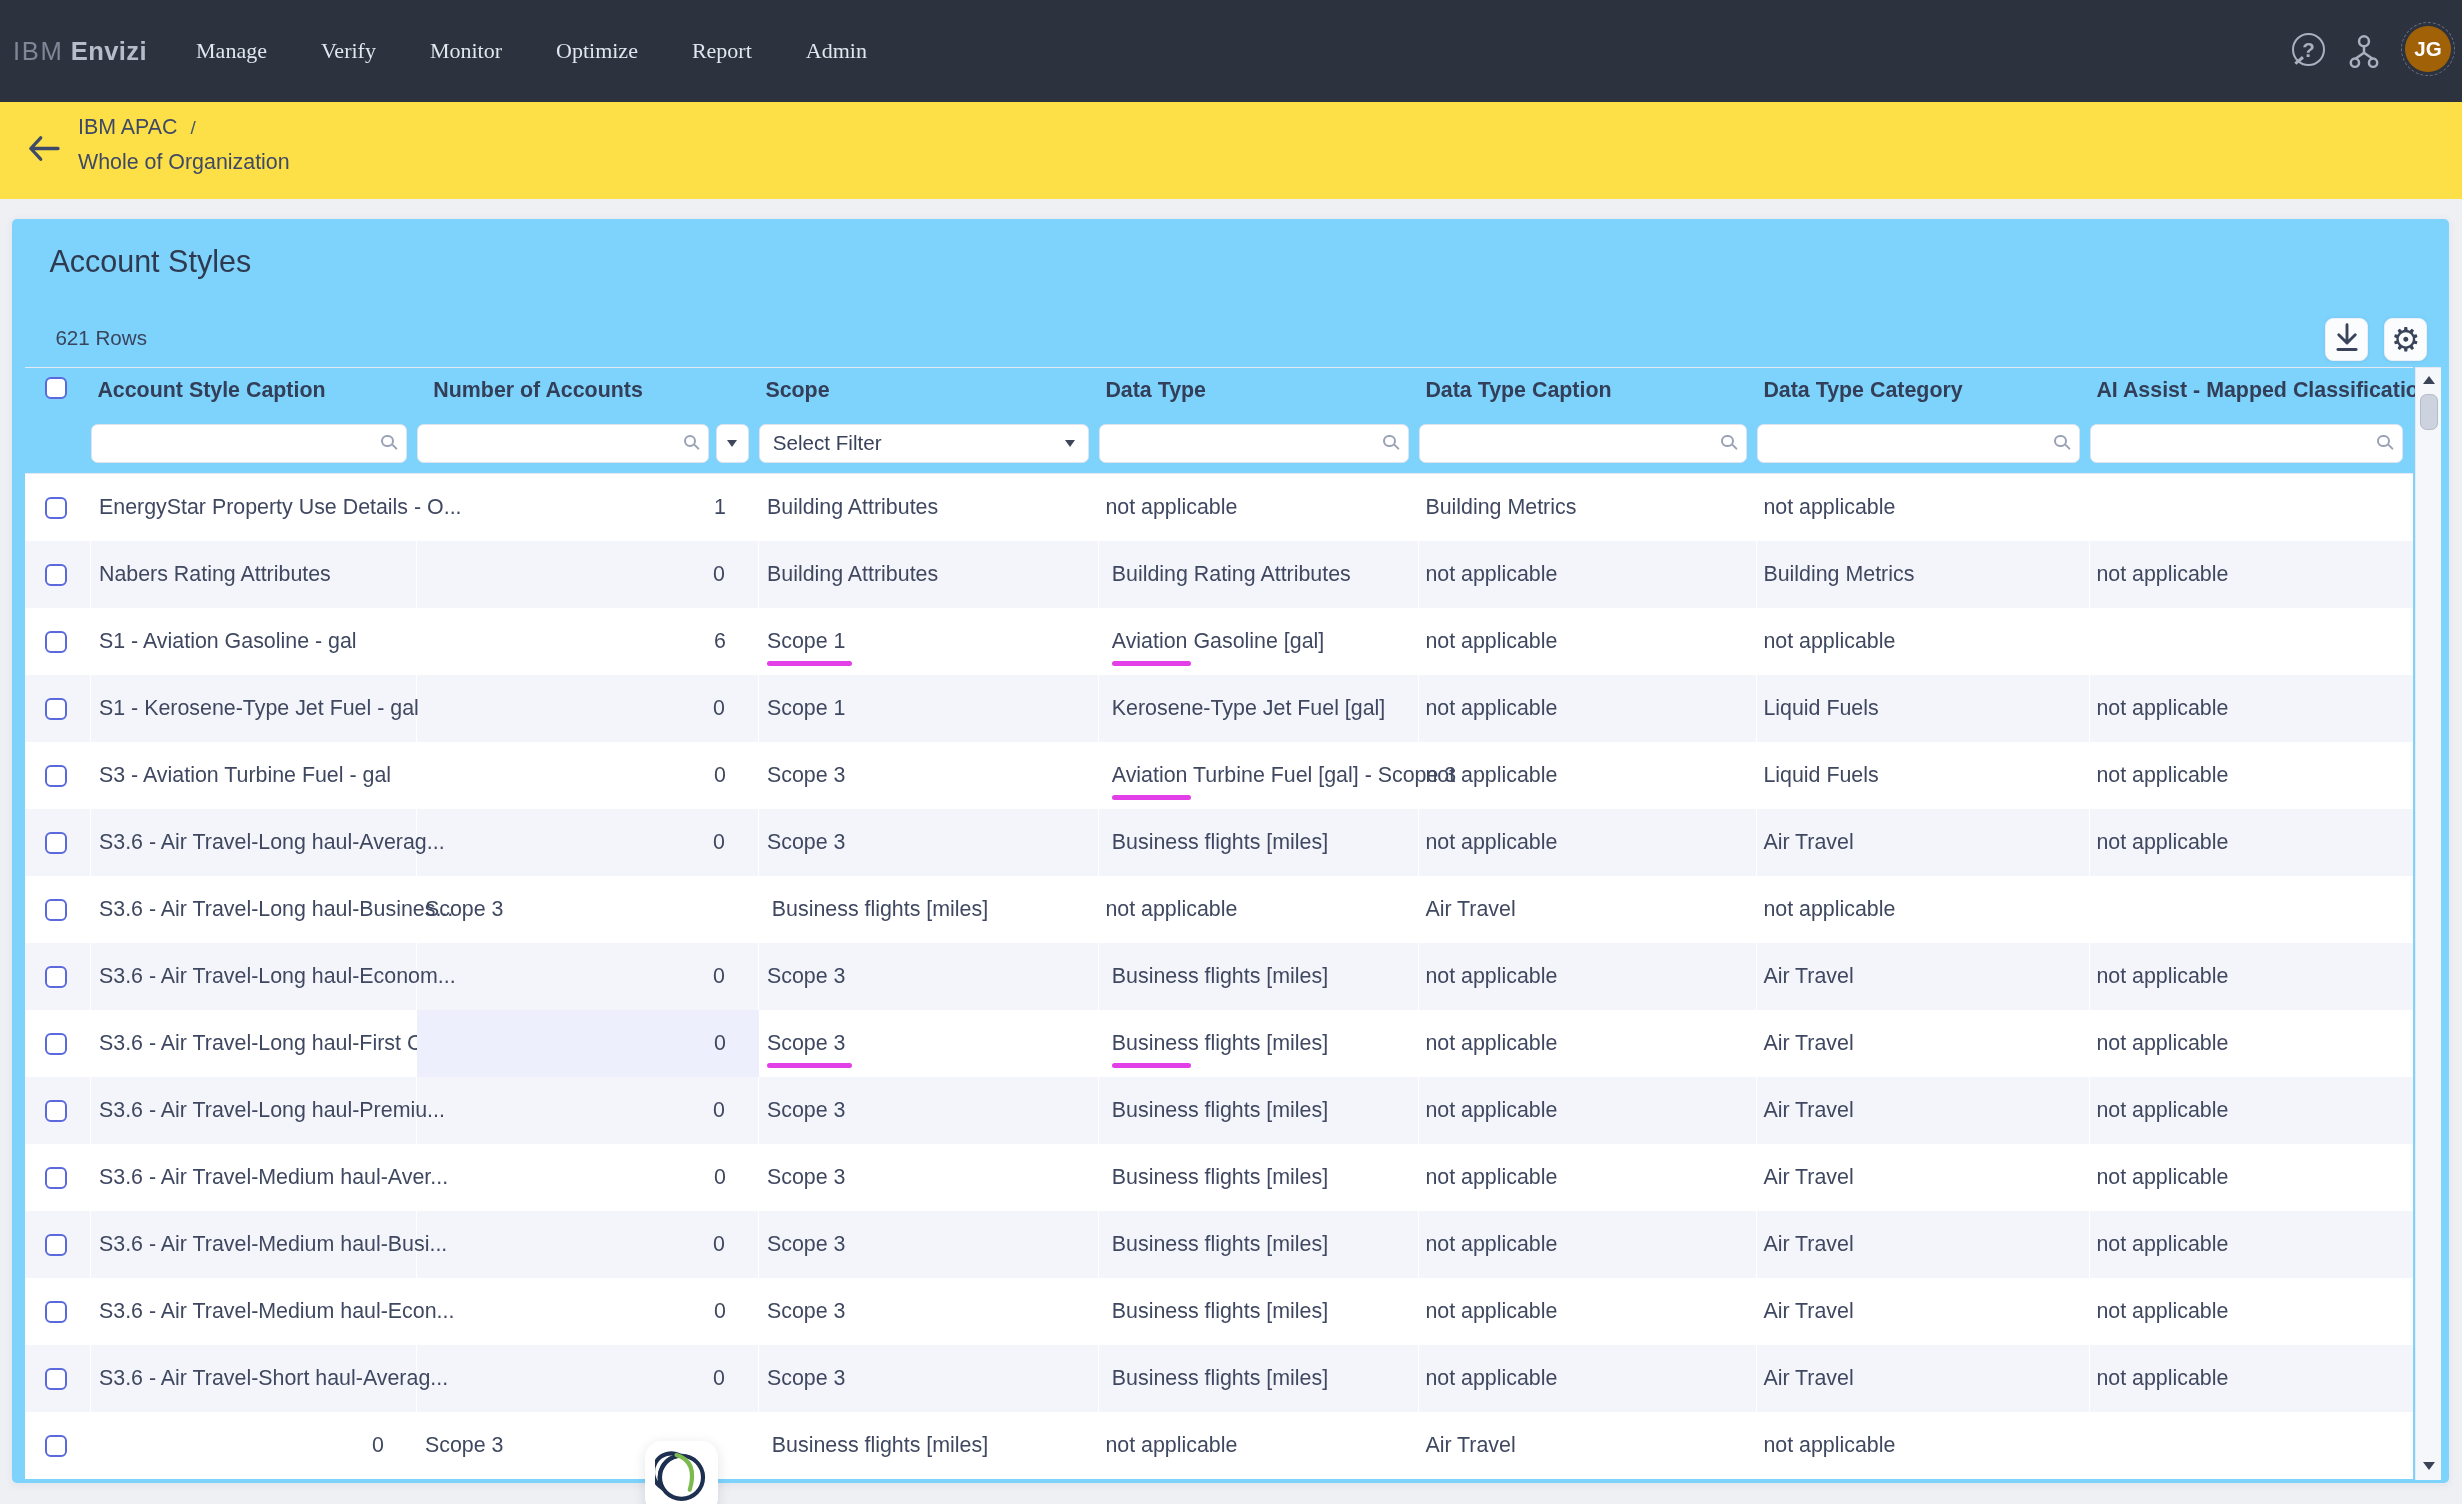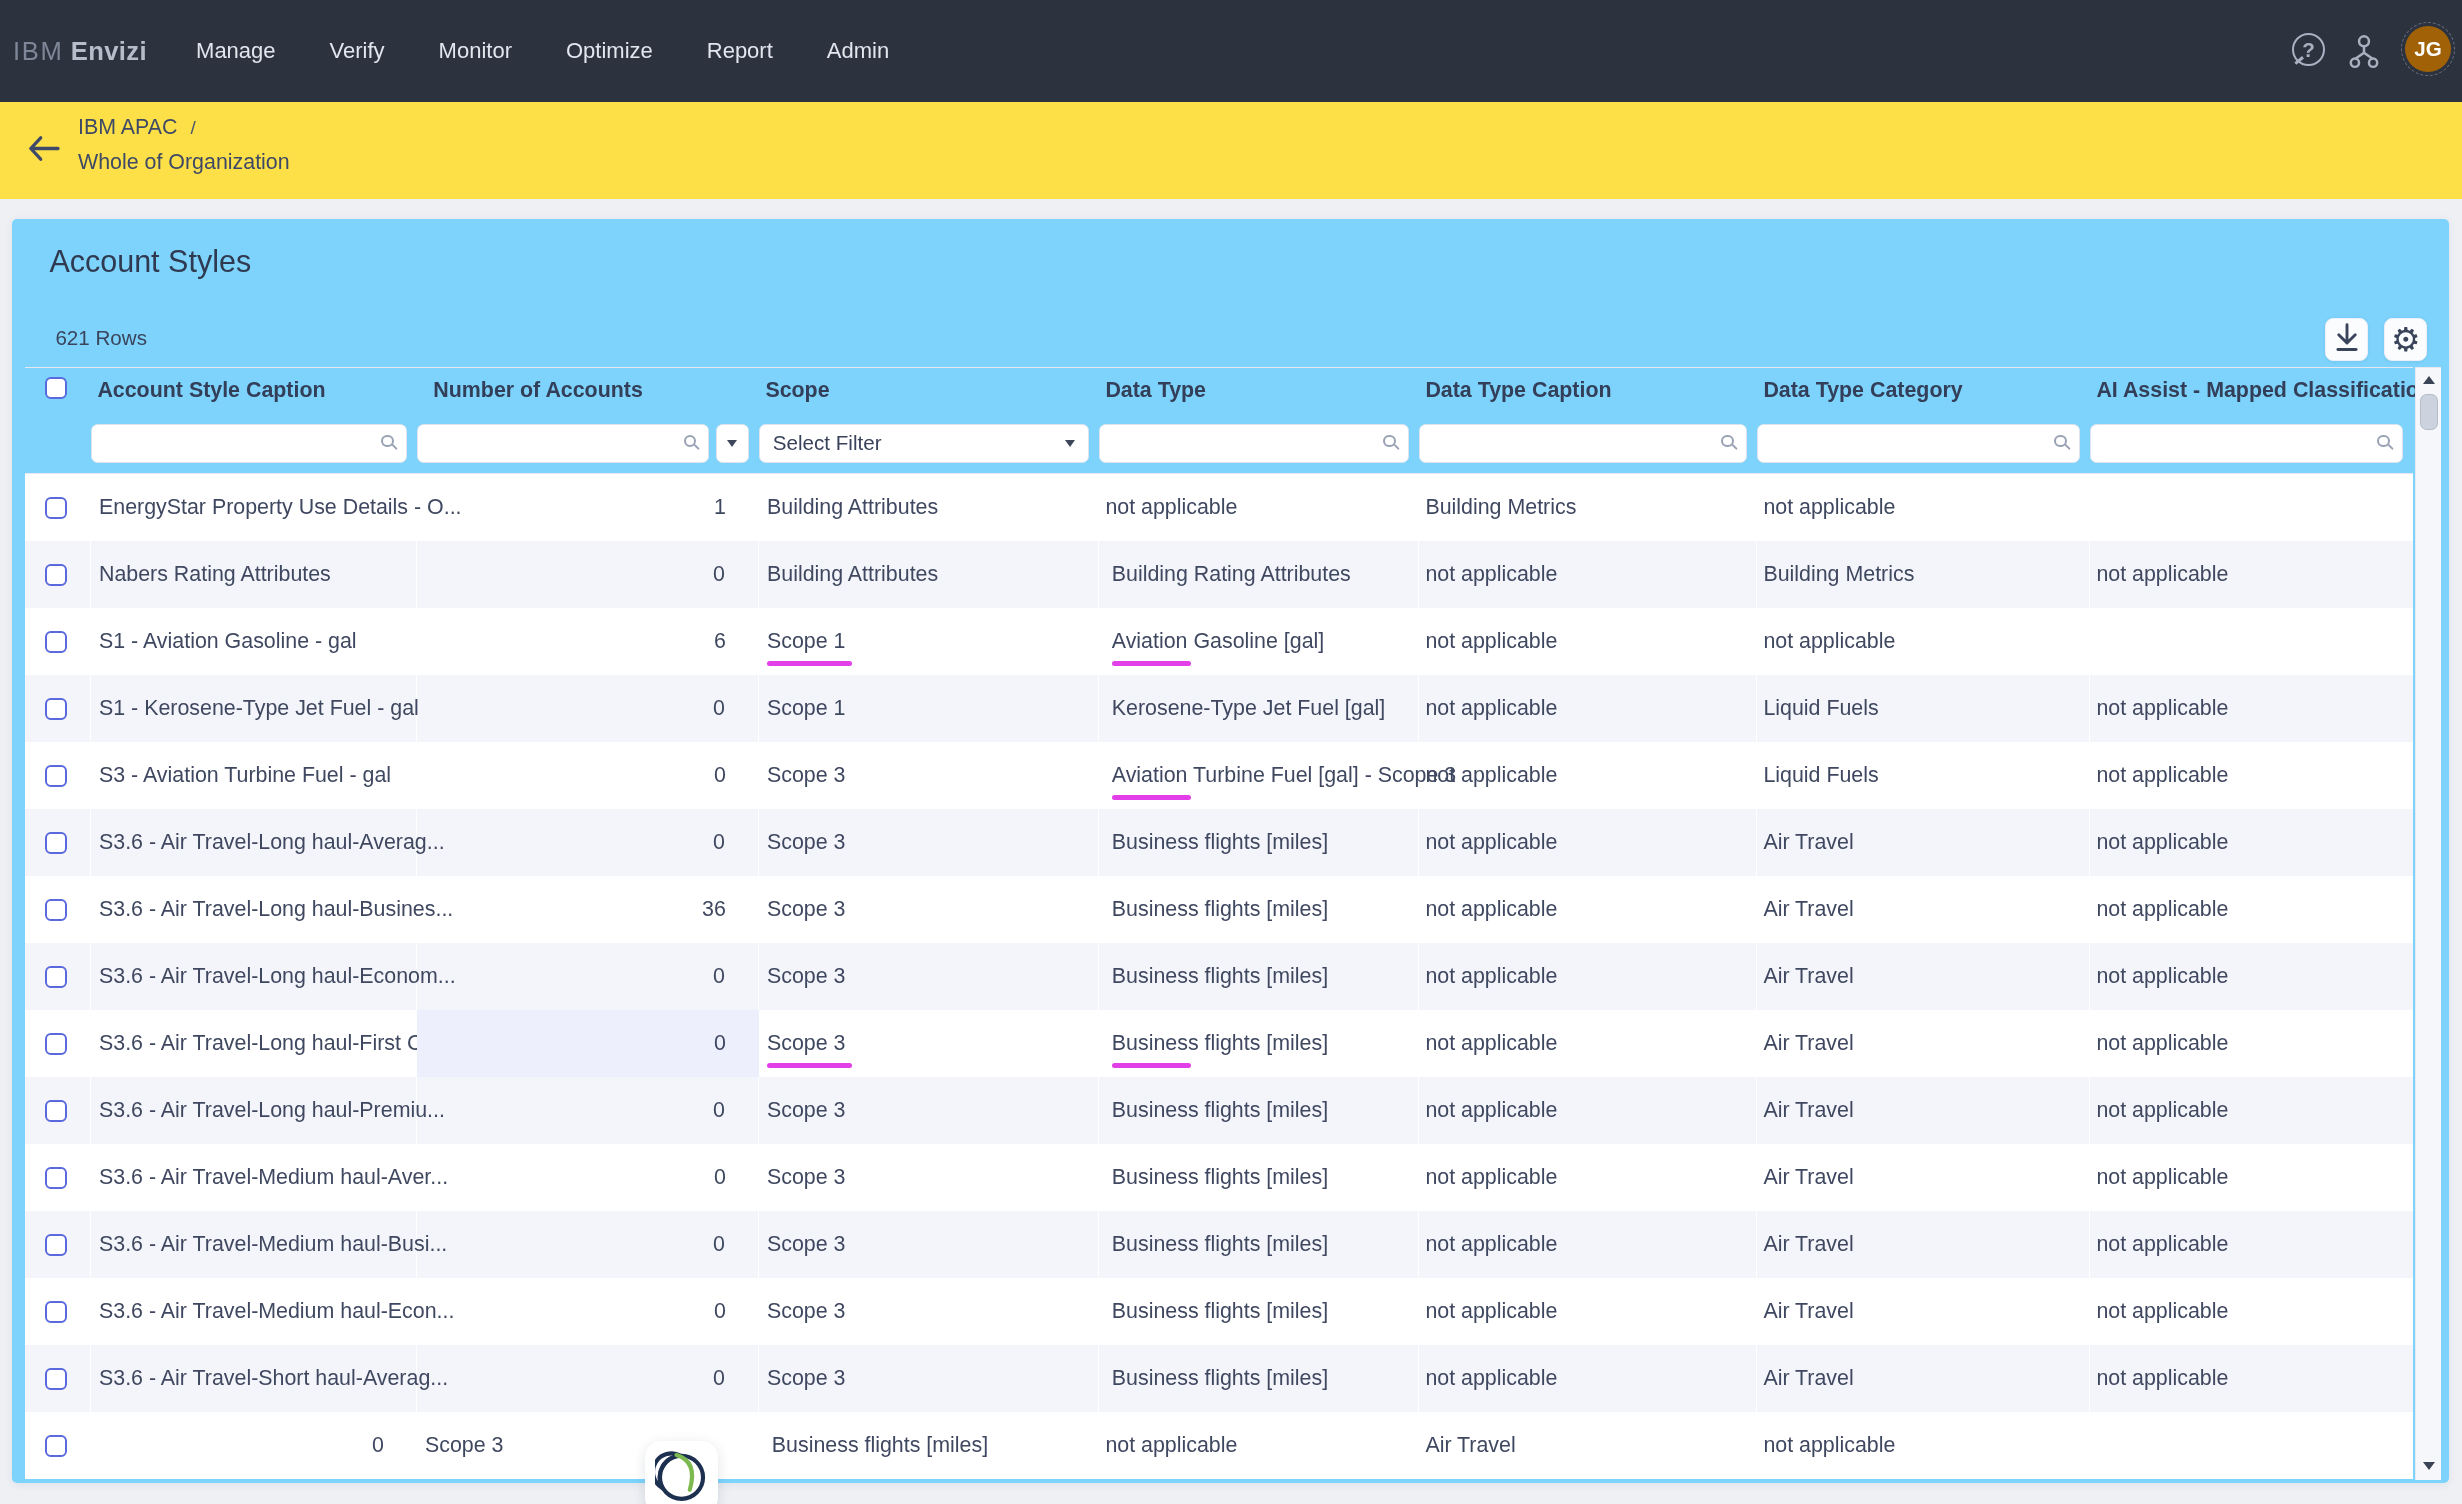--- a/index.html
+++ b/index.html
@@ -9,21 +9,21 @@
     background:#eef0f4; font-family:"Liberation Sans", sans-serif;
     -webkit-font-smoothing:antialiased;
   }
 
   
   .navbar { position:absolute; top:0; left:0; width:2462px; height:102px; background:#2d323f; display:flex; align-items:center; z-index:50; }
   .logo { margin-left:13px; font-size:25.6px; white-space:nowrap; display:flex; align-items:baseline; }
   .logo .ibm { color:#7e8798; font-weight:400; letter-spacing:1.6px; }
   .logo .envizi { color:#b6bdca; font-weight:700; margin-left:7.4px; letter-spacing:0.4px; }
   .nav-items { display:flex; margin-left:49px; gap:54px; }
-  .nav-item { color:#e2e6ee; font-size:22px; font-weight:500; cursor:pointer; }
+  .nav-item { color:#e2e6ee; font-size:22px; font-weight:500; cursor:pointer;font-family:Liberation Serif, serif; }
 
   .search-group { position:absolute; left:1557px; top:23px; width:551px; height:54px; background:#3a4150; border-radius:8.2px; display:flex; align-items:center; }
   .loc-select { margin-left:7.4px; width:196px; height:41px; background:#20252f; border-radius:5px; display:flex; align-items:center; justify-content:space-between; padding:0 13px; cursor:pointer; }
   .loc-select .val { color:#eef0f5; font-size:20.6px; }
   .caret-down-light { width:0; height:0; border-left:6.6px solid transparent; border-right:6.6px solid transparent; border-top:8.2px solid #d8dce6; }
   .sg-divider { width:1.6px; height:54px; background:#4b5363; margin-left:8.2px; }
   .nav-search-input { flex:1; height:100%; background:transparent; border:none; outline:none; color:#e8ebf2; font-size:20.6px; padding-left:18px; font-family:"Liberation Sans",sans-serif; }
   .nav-search-input::placeholder { color:#7c8496; }
   .nav-mag { margin-right:18px; flex:0 0 auto; }
 
@@ -298,21 +298,20 @@
           </div>
           <div class="cell plain">not applicable</div>
           <div class="cell plain">Air Travel</div>
           <div class="cell plain">not applicable</div>
         </div>
         <div class="row">
           <div class="cell cbx">
             <div class="checkbox"></div>
           </div>
           <div class="cell cap">S3.6 - Air Travel-Long haul-Busines...</div>
-          <div class="cell num">36</div>
           <div class="cell scope">
             <div class="stack"><span>Scope 3</span></div>
           </div>
           <div class="cell dtype">
             <div class="stack"><span>Business flights [miles]</span></div>
           </div>
           <div class="cell plain">not applicable</div>
           <div class="cell plain">Air Travel</div>
           <div class="cell plain">not applicable</div>
         </div>

